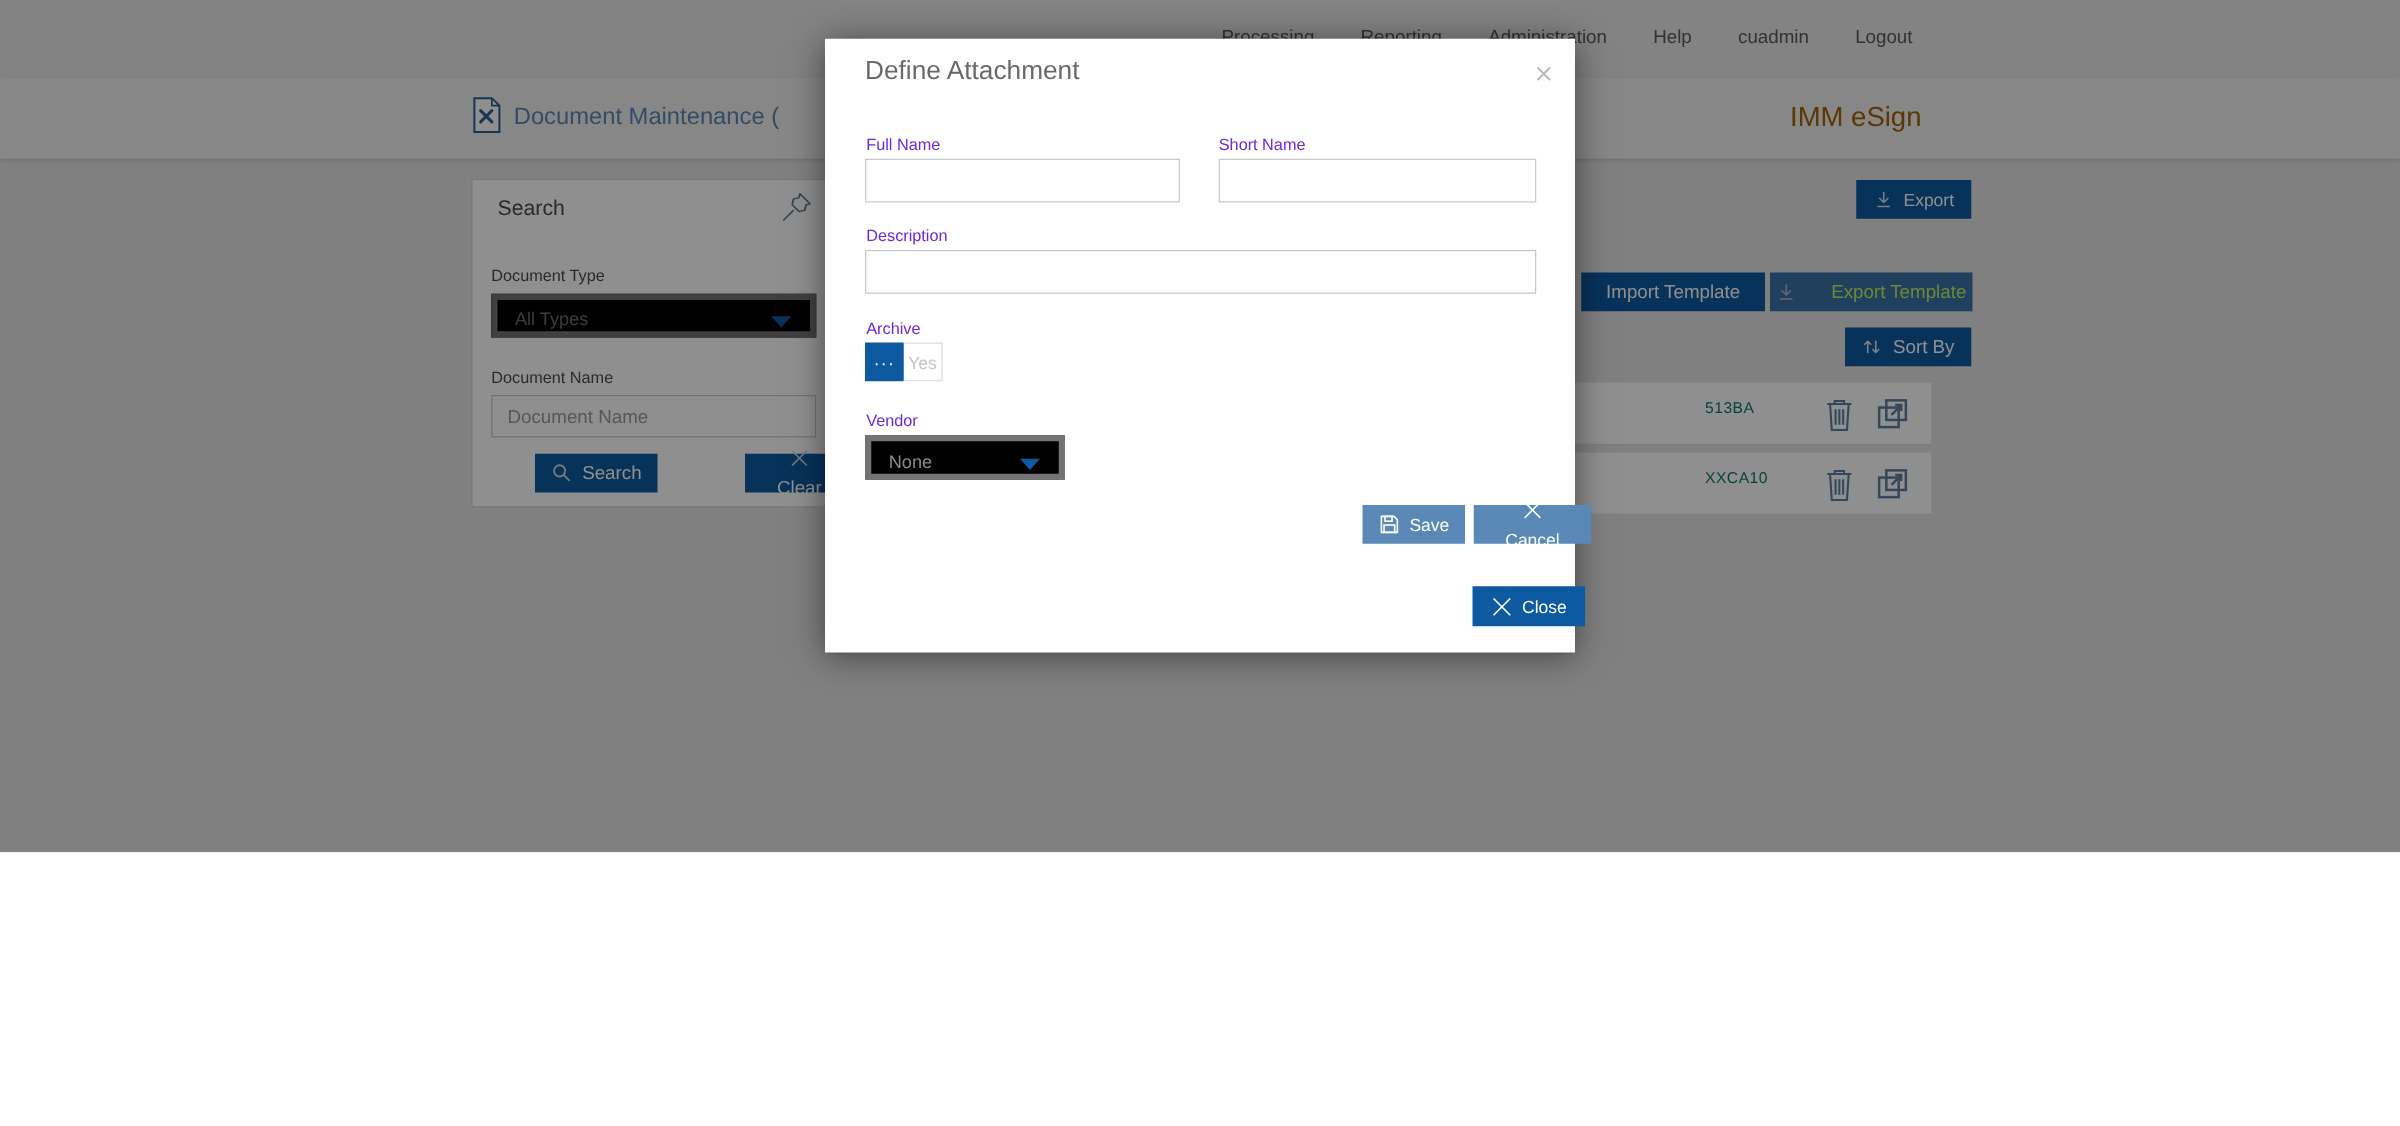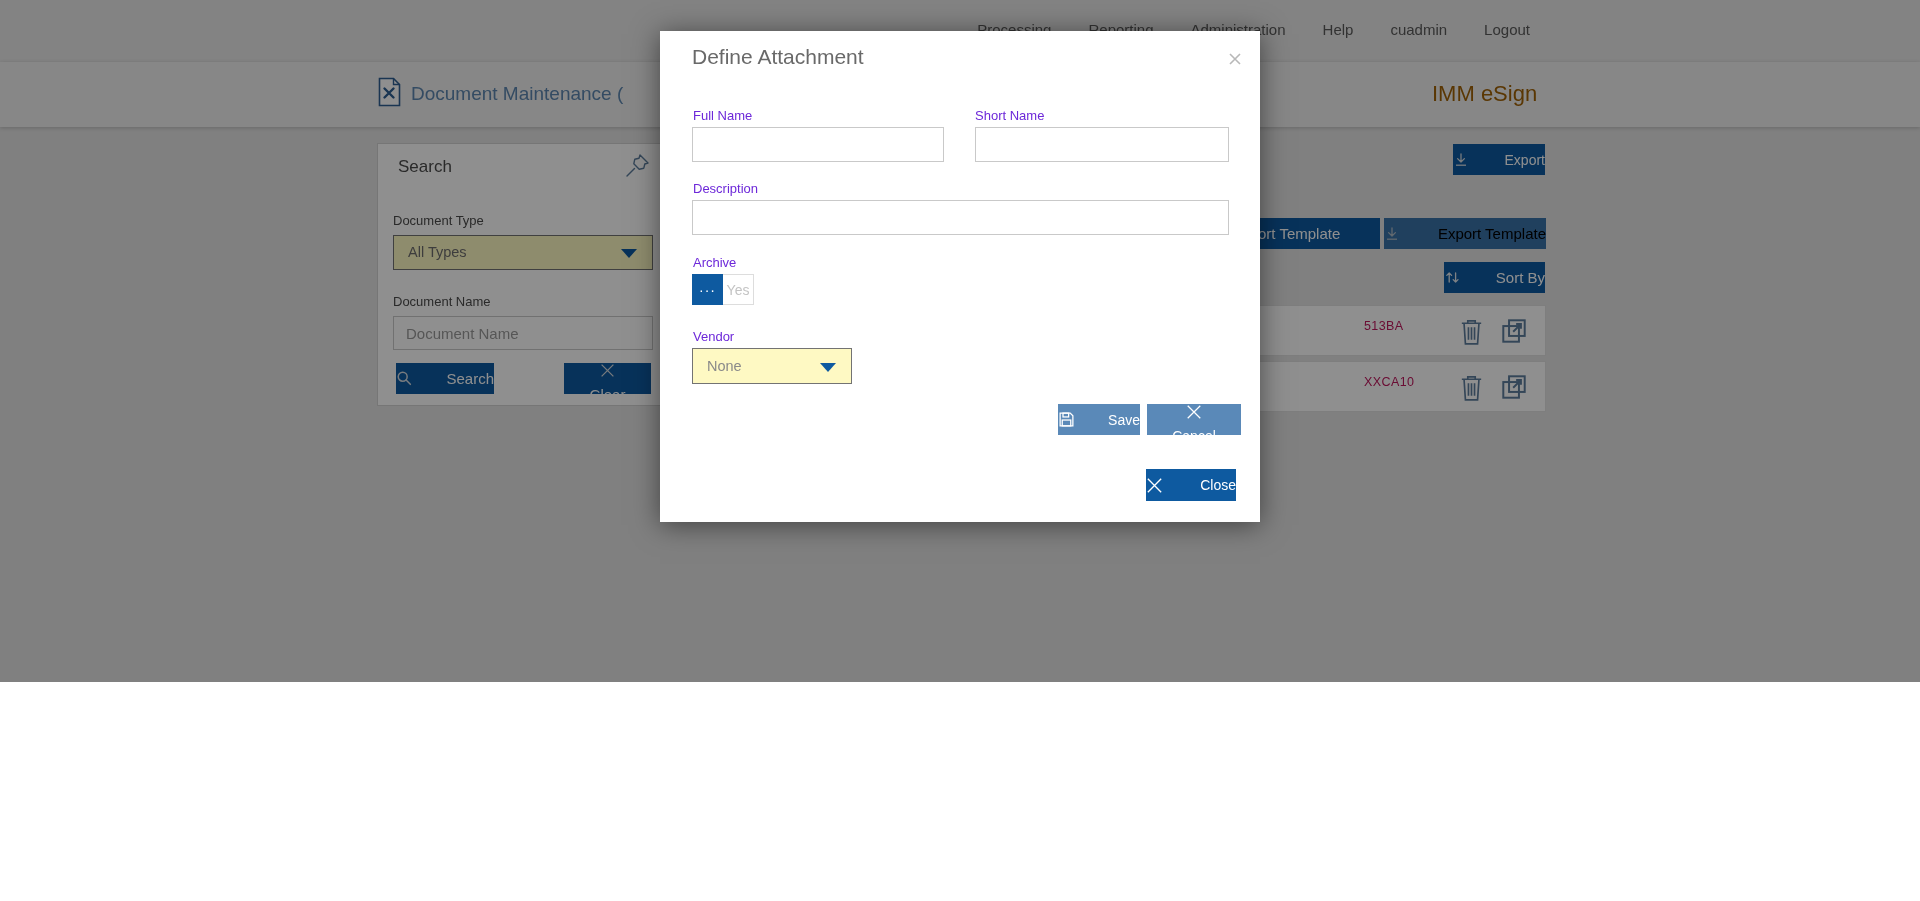--- a/index.html
+++ b/index.html
@@ -11,43 +11,43 @@
   .nav-links{position:absolute;right:390px;top:0;height:58px;display:flex;align-items:center;gap:37px;}
   .nav-links a{font-size:15px;color:#5a5a5a;text-decoration:none;cursor:pointer;}
 
   
   .header{position:absolute;left:0;top:62px;width:100%;height:65px;background:#f1f1f1;box-shadow:0 1px 4px rgba(0,0,0,0.18);}
   .doc-icon{position:absolute;left:378px;top:15px;}
   .page-title{position:absolute;left:411px;top:21px;font-size:19px;color:#5d87b0;white-space:nowrap;}
   .brand{position:absolute;left:1432px;top:19px;font-size:22px;color:#a16207;}
 
   
-  .btn{display:flex;align-items:center;justify-content:space-between;gap:8px;background:#0e5aa0;color:#fff;font-size:15px;cursor:pointer;box-sizing:border-box;}
+  .btn{display:flex;align-items:center;justify-content:center;gap:8px;background:#0e5aa0;color:#fff;font-size:15px;cursor:pointer;box-sizing:border-box;margin-left:32px;}
   .btn svg{flex:0 0 auto;}
 
   
   .search-panel{position:absolute;left:377px;top:143px;width:290px;height:263px;background:#ffffff;border:1px solid #d2d2d2;box-sizing:border-box;}
   .sp-title{position:absolute;left:20px;top:13px;font-size:17px;color:#4c4c4c;}
   .pin-btn{position:absolute;left:245px;top:8px;width:28px;height:28px;cursor:pointer;}
   .field-label{position:absolute;font-size:13px;color:#4c4c4c;}
-  .selectbox{position:absolute;background:#fef9c3;border:1px solid #737373;box-sizing:border-box;cursor:pointer;}
+  .selectbox{position:absolute;background:#000000;border:5px solid #737373;box-sizing:border-box;cursor:pointer;}
   .selectbox .sel-text{position:absolute;left:14px;top:0;line-height:33px;font-size:14.5px;color:#6e6e6e;}
   .caret{position:absolute;right:15px;top:13px;width:0;height:0;border-left:8px solid transparent;border-right:8px solid transparent;border-top:9px solid #0e5aa0;}
   .textinput{position:absolute;border:1px solid #c9c9c9;box-sizing:border-box;font-family:"Liberation Sans",sans-serif;font-size:15px;color:#444;padding:0 12px;outline:none;background:#fff;}
   .textinput::placeholder{color:#9a9a9a;}
 
   
   .export-btn{position:absolute;left:1453px;top:144px;width:92px;height:31px;font-size:14px;}
   .import-btn{position:absolute;left:1233px;top:218px;width:147px;height:31px;font-size:15px;}
-  .export-tpl-btn{position:absolute;left:1384px;top:218px;width:162px;height:31px;font-size:15px;background:#3a72a8;color:#000000;gap:28px;}
+  .export-tpl-btn{position:absolute;left:1384px;top:218px;width:162px;height:31px;font-size:15px;background:#3a72a8;color:#bef264;gap:28px;}
   .sortby-btn{position:absolute;left:1444px;top:262px;width:101px;height:31px;font-size:15px;}
 
   
   .row{position:absolute;left:700px;width:846px;height:51px;background:#fff;border:1px solid #e0e0e0;box-sizing:border-box;}
-  .row-code{position:absolute;left:663px;top:13px;font-size:12.5px;color:#be185d;letter-spacing:0.4px;}
+  .row-code{position:absolute;left:663px;top:13px;font-size:12.5px;color:#0f766e;letter-spacing:0.4px;}
   .row-icon{position:absolute;top:11px;cursor:pointer;}
   .row-icon.trash{left:758px;}
   .row-icon.open{left:799px;}
 
   
   .backdrop{position:absolute;left:0;top:0;width:100%;height:100%;background:rgba(0,0,0,0.44);z-index:50;}
   .modal{position:absolute;left:660px;top:31px;width:600px;height:491px;background:#fff;box-shadow:0 3px 26px rgba(0,0,0,0.5);z-index:100;}
   .m-title{position:absolute;left:32px;top:14px;font-size:21px;color:#696969;}
   .m-close{position:absolute;left:568px;top:21px;width:14px;height:14px;cursor:pointer;}
   .m-label{position:absolute;font-size:13px;color:#6d28d9;}

